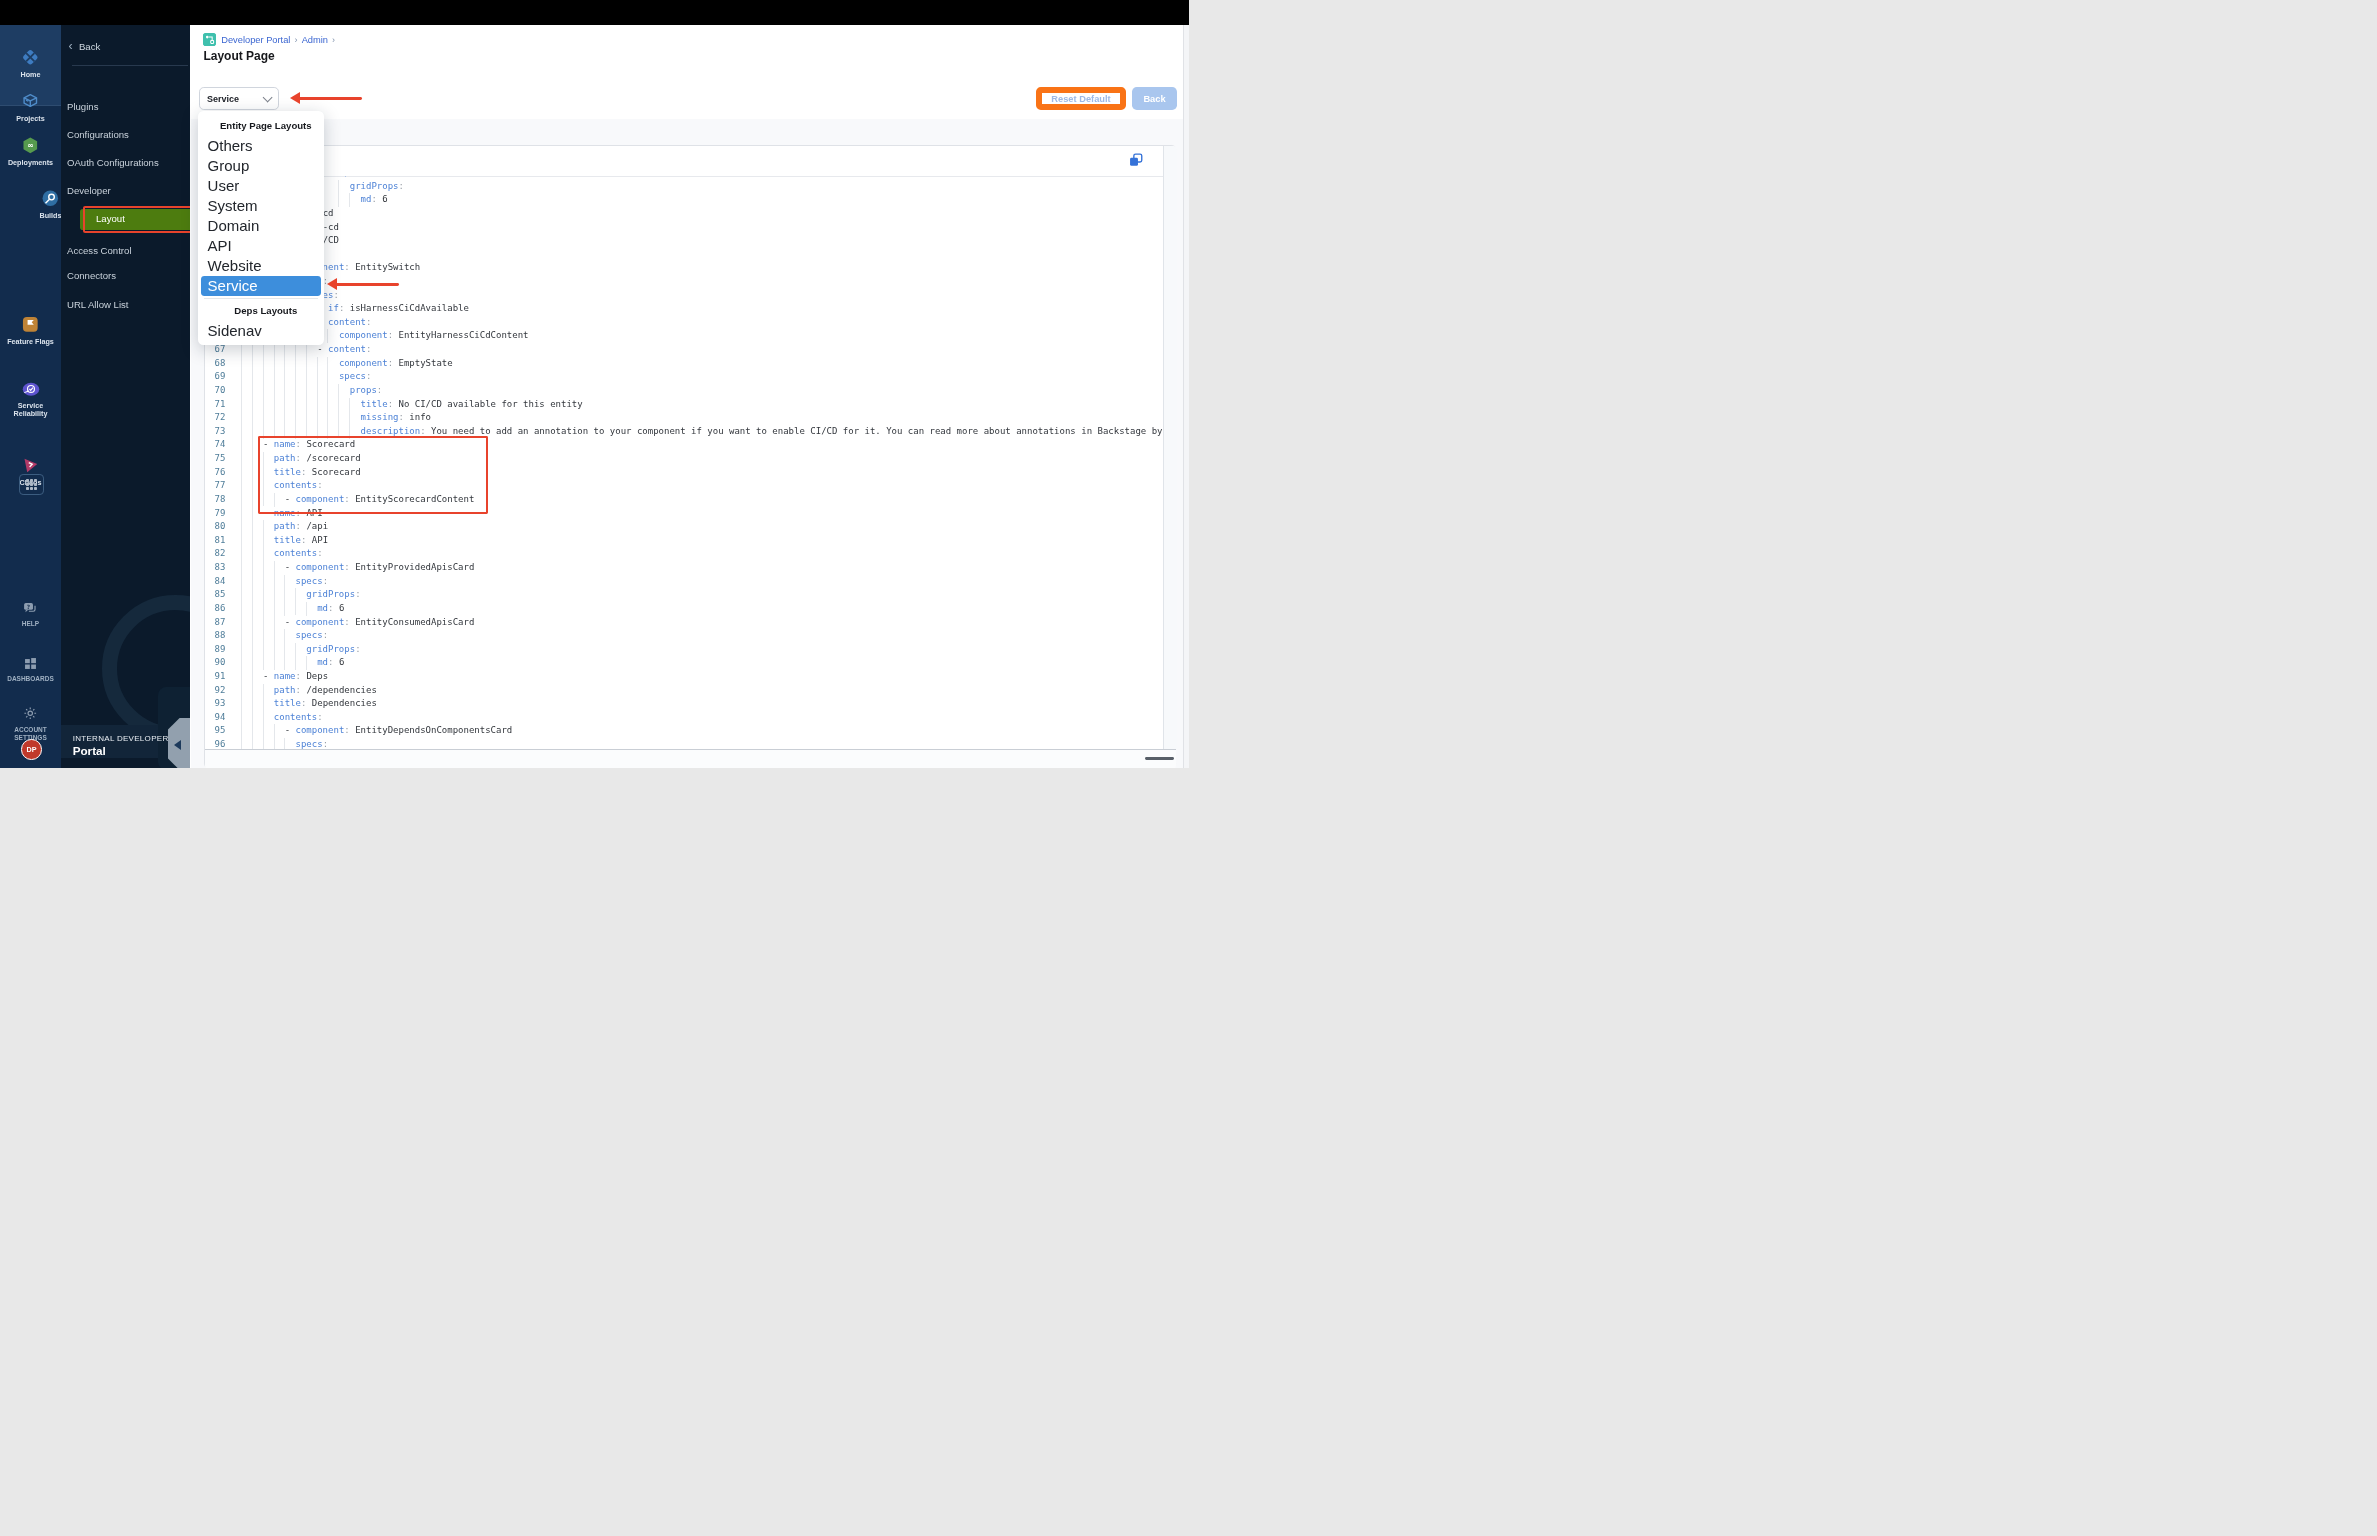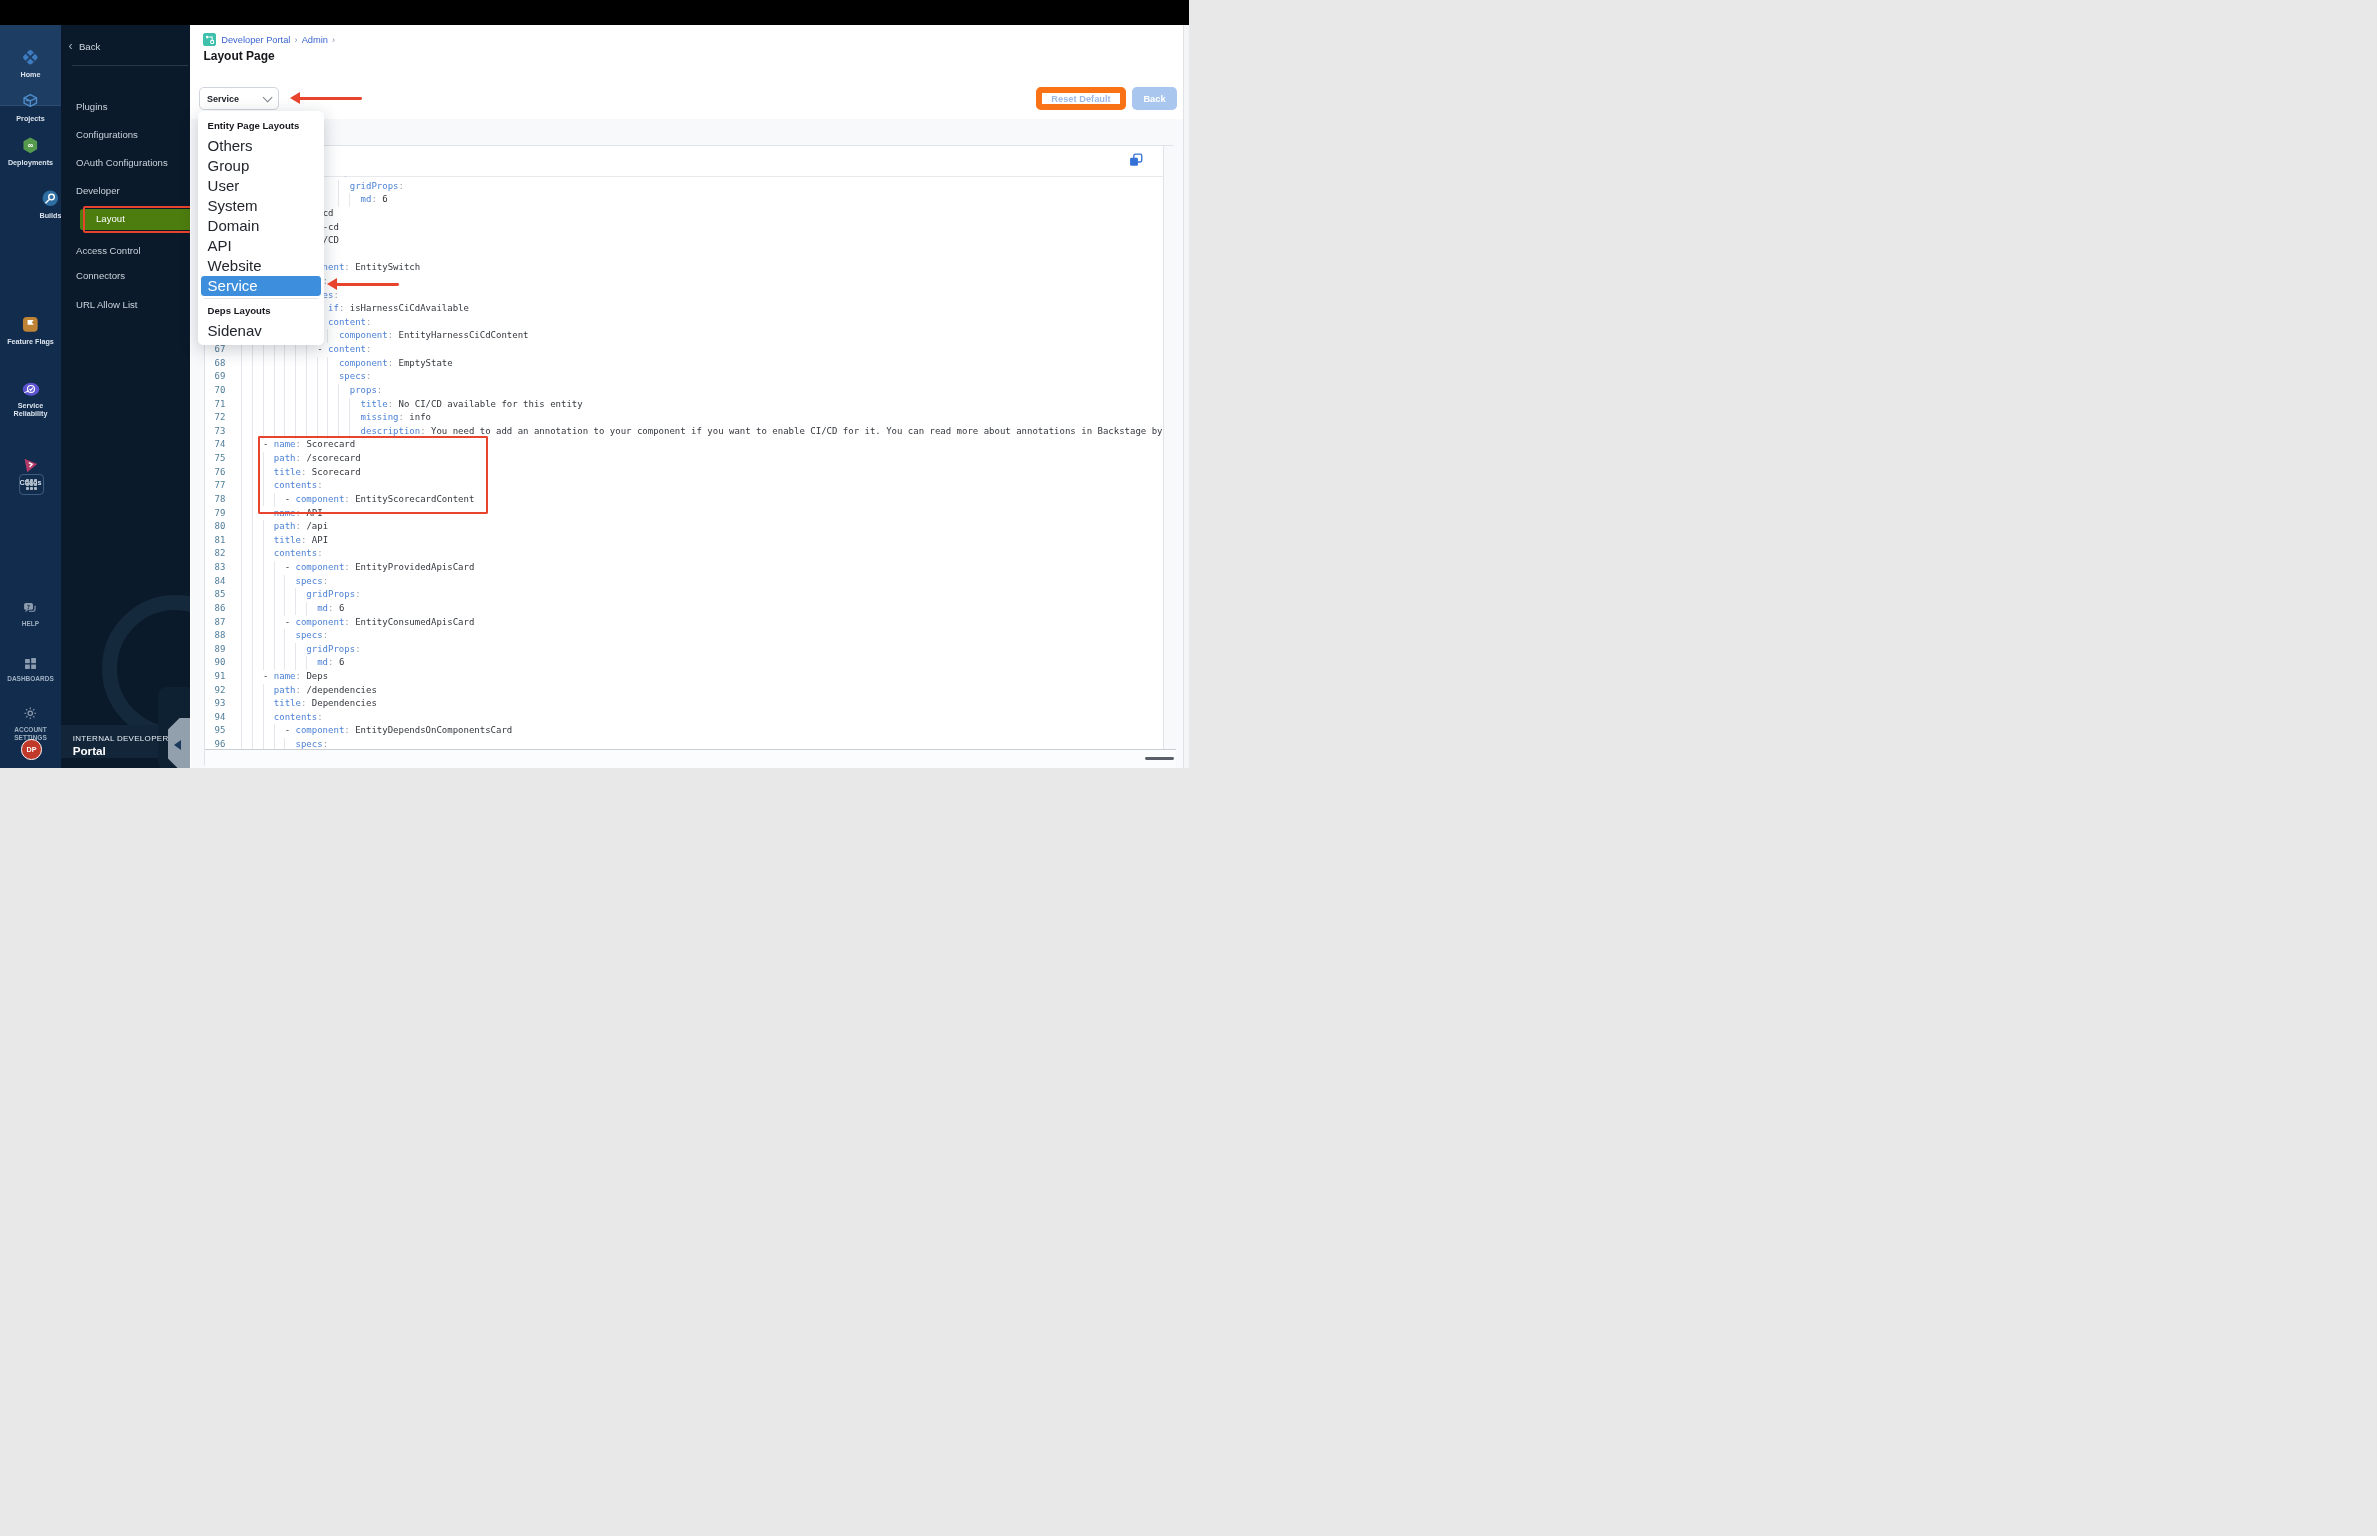--- a/index.html
+++ b/index.html
@@ -29,21 +29,21 @@
   #s2-band{position:absolute;left:0;top:700px;width:110px;height:33px;background:#122539;}
   #s2-darkrect{position:absolute;left:97px;top:662px;width:41px;height:83px;background:#0e2133;border-radius:8.3px;}
   #s2-hex{position:absolute;left:107px;top:693px;width:29px;height:52px;background:#929fad;
           background:#92a0ae;clip-path:polygon(40% 0,100% 0,100% 100%,40% 100%,0 78%,0 22%);}
   #s2-hextri{position:absolute;left:113px;top:715px;width:0;height:0;
              border-top:5.5px solid transparent;border-bottom:5.5px solid transparent;border-right:7.6px solid #1d3a5c;}
   #back-row{position:absolute;left:7.6px;top:13px;height:16.5px;display:flex;align-items:center;color:#cfd8e0;
             font-size:9.6px;cursor:pointer;}
   #back-chev{font-size:12.4px;color:#9fb0c0;margin-right:6.2px;line-height:1;}
   #s2-divider{position:absolute;left:11px;top:40px;width:116px;height:0.7px;background:#28394e;}
-  .adm-item{position:absolute;left:0;width:129px;height:20.6px;line-height:20.6px;padding-left:15px;
+  .adm-item{position:absolute;left:0;width:129px;height:20.6px;line-height:20.6px;padding-left:6px;
             box-sizing:border-box;color:#c9d2db;font-size:9.6px;cursor:pointer;white-space:nowrap;}
   .adm-active{left:19px;width:120px;background:#4d7c0f;color:#fff;border-radius:2.8px;padding-left:16px;}
   .adm-annotation{position:absolute;left:3.1px;top:-3.4px;width:121px;height:23.4px;border:2.1px solid #e8432c;
                   border-radius:2.1px;pointer-events:none;}
   #brand{position:absolute;left:11.7px;top:709px;}
   #brand-top{font-size:8px;color:#e8edf2;letter-spacing:0.3px;}
   #brand-bottom{font-size:11.7px;color:#fff;font-weight:700;margin-top:1.4px;}
   
   #main-head{left:191px;top:25px;width:998px;height:94px;background:#fff;border-bottom:0.7px solid #e9ebef;}
   #main-body{left:191px;top:119px;width:998px;height:649px;background:#f8f9fb;}
@@ -81,21 +81,21 @@
   .tk-k{color:#4d82d6;}
   .tk-c{color:#9aa0a8;}
   .tk-v{color:#33373d;}
   .faint{opacity:.45;}
   .guide{position:absolute;width:0.7px;background:#e4e7eb;}
   #code-annotation{position:absolute;left:53px;top:260px;width:226px;height:74px;
                    border:2.1px solid #e8432c;border-radius:1.4px;pointer-events:none;}
   
   #entity-menu{left:198px;top:111px;width:126px;height:234px;background:#fff;border-radius:5.5px;
                box-shadow:0 4.1px 16.5px rgba(20,30,50,.22);z-index:50;box-sizing:border-box;padding-top:4.8px;}
-  .menu-header{height:20px;line-height:20px;padding-left:9.6px;font-size:9.6px;font-weight:700;color:#16181d;}
+  .menu-header{height:20px;line-height:20px;padding-left:9.6px;font-size:9.6px;font-weight:700;color:#16181d;text-align:center;}
   .menu-item{height:20px;line-height:20px;padding-left:9.6px;font-size:15px;color:#22262c;cursor:pointer;}
   .menu-item.selected{background:#3d8edc;color:#fff;margin:0 3.4px;padding-left:6.2px;border-radius:3.4px;}
   .menu-divider{height:0.7px;background:#e4e7ea;margin:2.1px 6.2px;}
   
   .arrow{position:absolute;z-index:60;pointer-events:none;}
   .arrow .shaft{position:absolute;height:2.8px;background:#e8432c;border-radius:1.4px;}
   .arrow .head{position:absolute;width:0;height:0;border-top:6.2px solid transparent;
                border-bottom:6.2px solid transparent;border-right:10.3px solid #e8432c;}
   
   #pagescroll{left:1183px;top:25px;width:5.5px;height:744px;background:#f4f5f7;border-left:0.7px solid #e0e2e6;}

